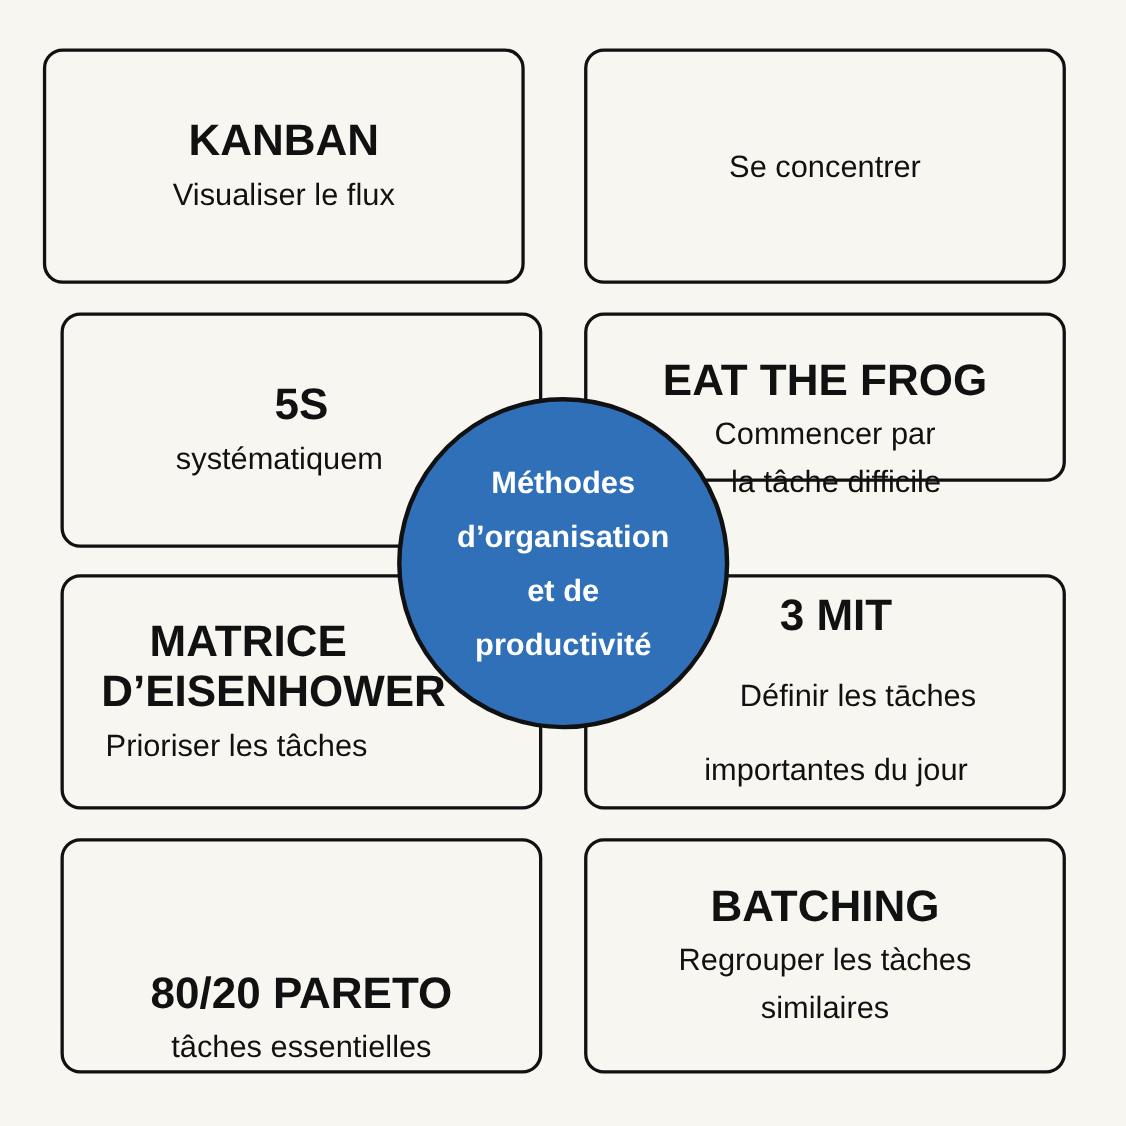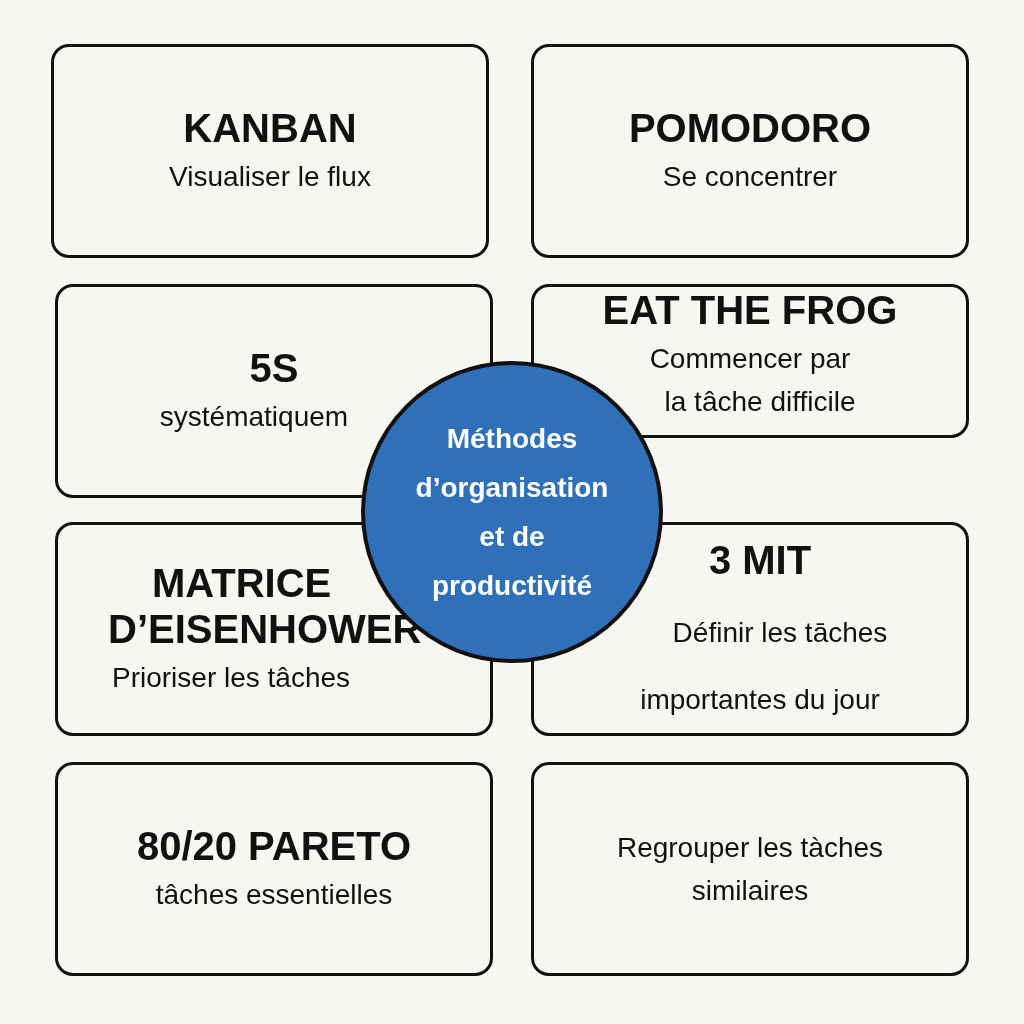--- a/index.html
+++ b/index.html
@@ -37,59 +37,59 @@
     z-index:5;
   }
   .hub-text {
     color:#fff; font-weight:bold; font-size:28px; line-height:49px;
     width:250px;
   }
 </style>
 </head>
 <body>
 
-<div class="card" style="left:51px; top:44px; width:438px; height:214px;text-align:center;">
+<div class="card" style="left:39px; top:44px; width:438px; height:214px;text-align:center;">
   <div class="title">KANBAN</div>
   <div class="desc">Visualiser le flux</div>
 </div>
 
 <div class="card" style="left:531px; top:44px; width:438px; height:214px;">
-  <div class="title">POMODORO</div>
   <div class="desc">Se concentrer</div>
 </div>
 
 <div class="card" style="left:55px; top:284px; width:438px; height:214px; padding-right:40px;">
   <div class="title" style="padding-left:40px;">5S</div>
   <div class="desc">systématiquem</div>
 </div>
 
-<div class="card" style="left:531px; top:284px; width:438px; height:154px; justify-content:flex-start; ">
+<div class="card" style="left:531px; top:284px; width:438px; height:154px; justify-content:flex-start; padding-top:36px;">
   <div class="title">EAT THE FROG</div>
   <div class="desc">Commencer par</div>
   <div class="desc" style="padding-left:20px;">la tâche difficile</div>
 </div>
 
-<div class="card" style="left:55px; top:522px; width:438px; height:214px; align-items:flex-start; padding-left:50px;">
+<div class="card" style="left:55px; top:522px; width:438px; height:214px; align-items:flex-start; padding-left:34px;">
   <div class="title" style="margin-bottom:0; padding-left:44px;">MATRICE</div>
   <div class="title" style="margin-bottom:4px;">D’EISENHOWER</div>
   <div class="desc" style="padding-left:4px;">Prioriser les tâches</div>
 </div>
 
 <div class="card" style="left:531px; top:522px; width:438px; height:214px; padding-left:20px;gap:24px;">
   <div class="title">3 MIT</div>
   <div class="desc" style="padding-left:40px;">Définir les tāches</div>
   <div class="desc">importantes du jour</div>
 </div>
 
-<div class="card" style="left:55px; top:762px; width:438px; height:214px;">
+<div class="card" style="left:55px; top:762px; width:438px; height:214px;justify-content:flex-end;">
   <div class="title">80/20 PARETO</div>
   <div class="desc">tâches essentielles</div>
 </div>
 
 <div class="card" style="left:531px; top:762px; width:438px; height:214px;">
+  <div class="title">BATCHING</div>
   <div class="desc">Regrouper les tàches</div>
   <div class="desc">similaires</div>
 </div>
 
 <div class="hub">
   <div class="hub-text">
     <div>Méthodes</div>
     <div>d’organisation</div>
     <div>et de</div>
     <div>productivité</div>

